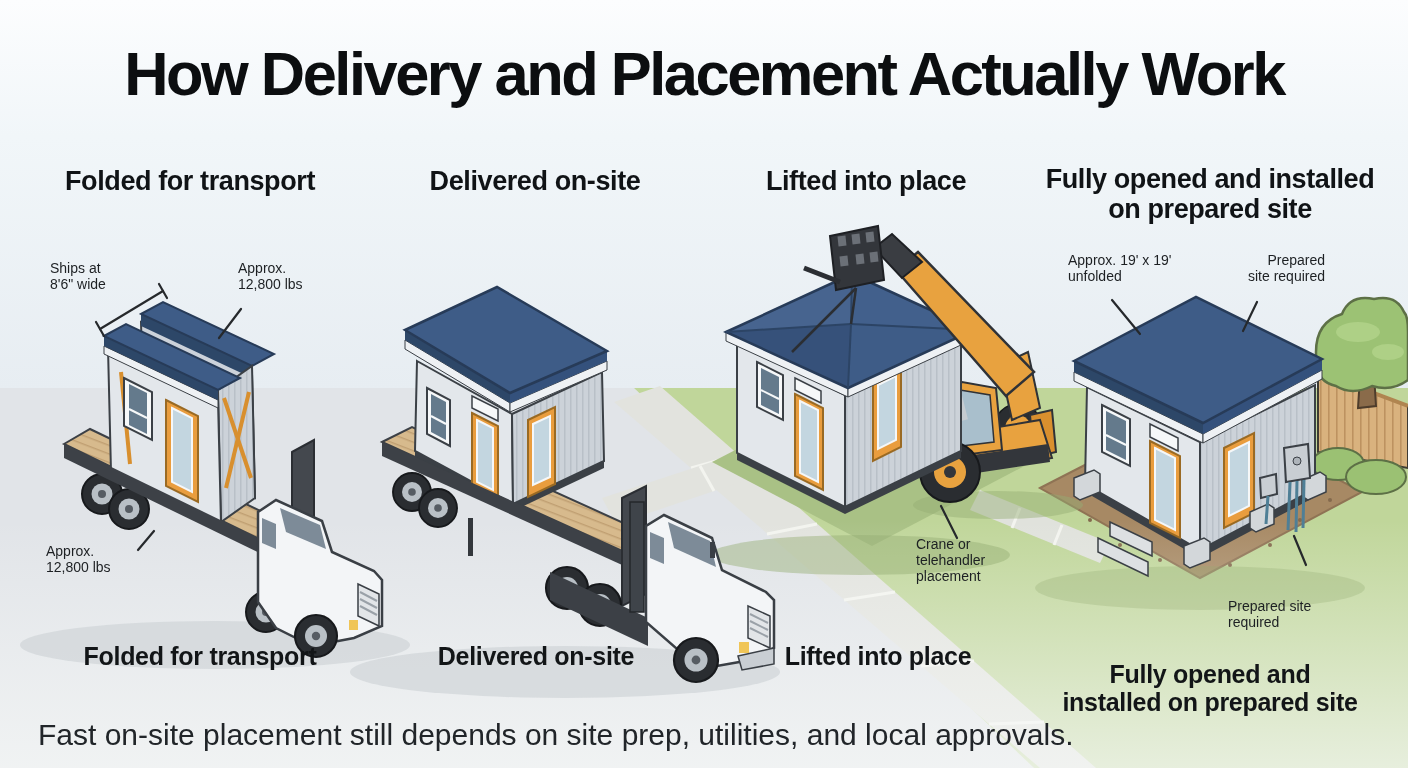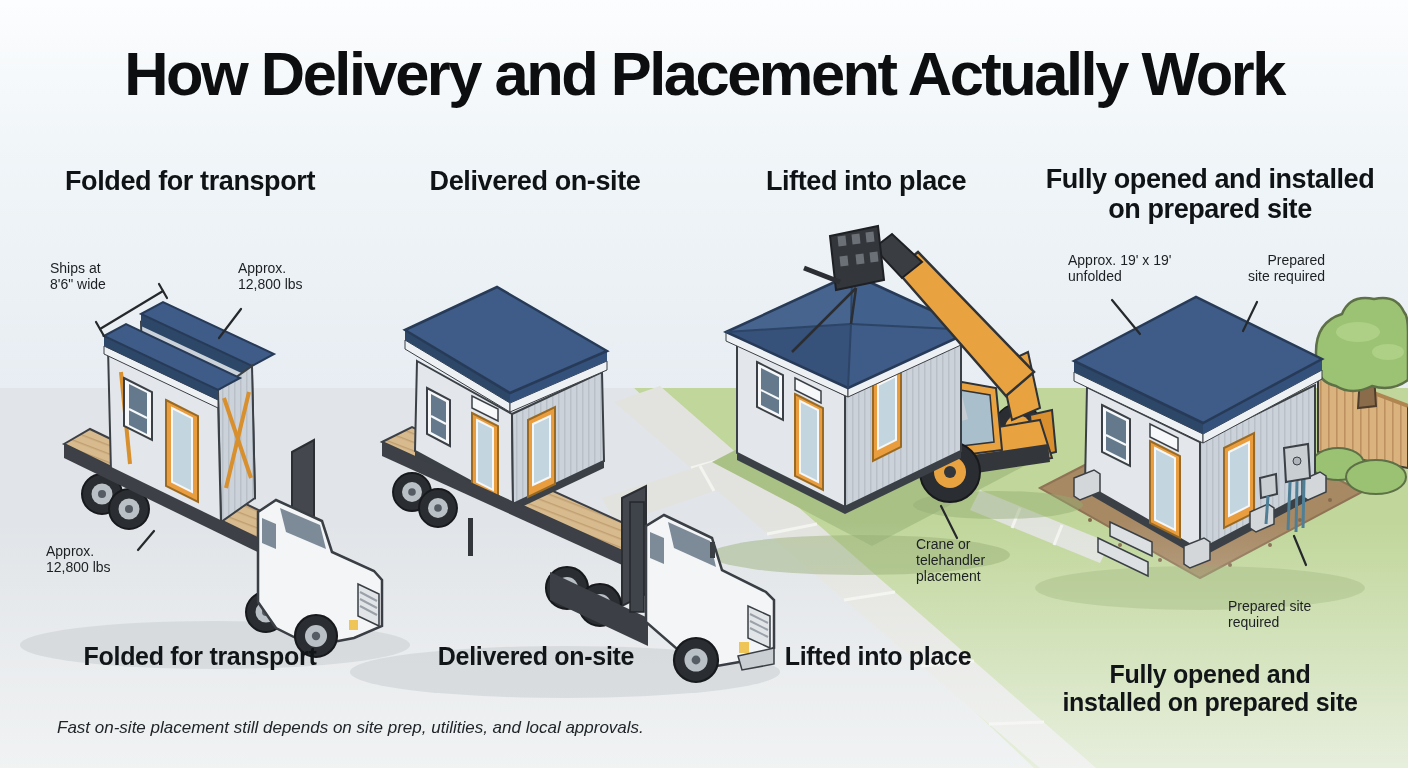--- a/index.html
+++ b/index.html
@@ -20,21 +20,21 @@
   .a-wb{top:543px;left:46px;}
   .a-crane{top:536px;left:916px;width:168px;text-align:left;}
   .a-unf{top:252px;left:1028px;margin-left:40px;}
   .a-pt{top:252px;left:1248px;text-align:right;}
   .a-pb{top:598px;left:1228px;width:158px;text-align:left;}
   .stage-label{font-size:25px;font-weight:700;letter-spacing:-0.3px;text-align:center;color:#121517;}
   .l1{top:642px;left:50px;width:300px;}
   .l2{top:642px;left:386px;width:300px;}
   .l3{top:642px;left:728px;width:300px;}
   .l4{top:660px;left:1020px;width:380px;line-height:1.12;}
-  .footer-note{top:718px;left:57px;font-size:17px;color:#212529;font-style:italic;}
+  .footer-note{top:718px;left:38px;font-size:30px;color:#212529;}
 </style>
 </head>
 <body>
 
 <svg id="canvas" viewBox="0 0 1408 768">
   <defs>
     <linearGradient id="skyGrad" x1="0" y1="0" x2="0" y2="1">
       <stop offset="0" stop-color="#fcfdfe"></stop>
       <stop offset="0.35" stop-color="#f1f6f9"></stop>
       <stop offset="1" stop-color="#e7edf2"></stop>

